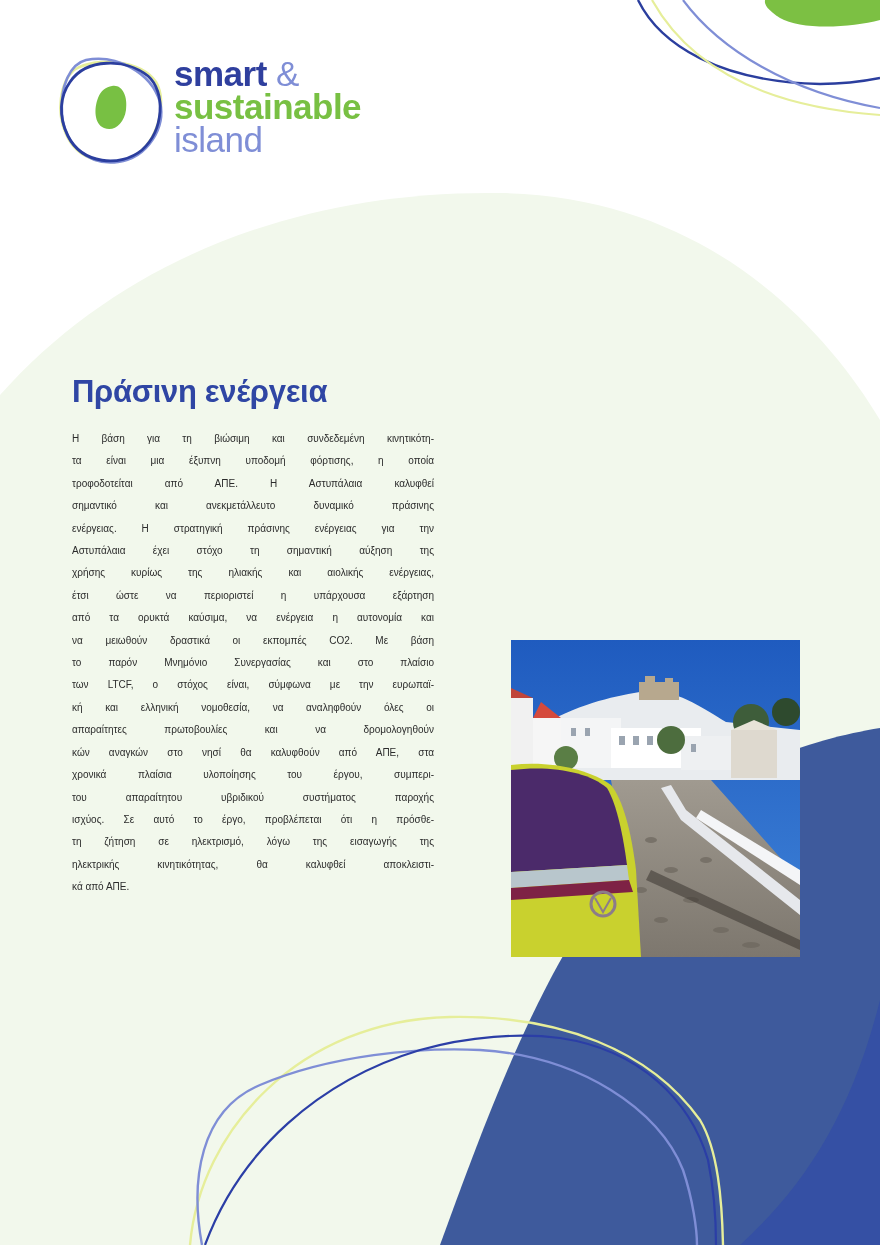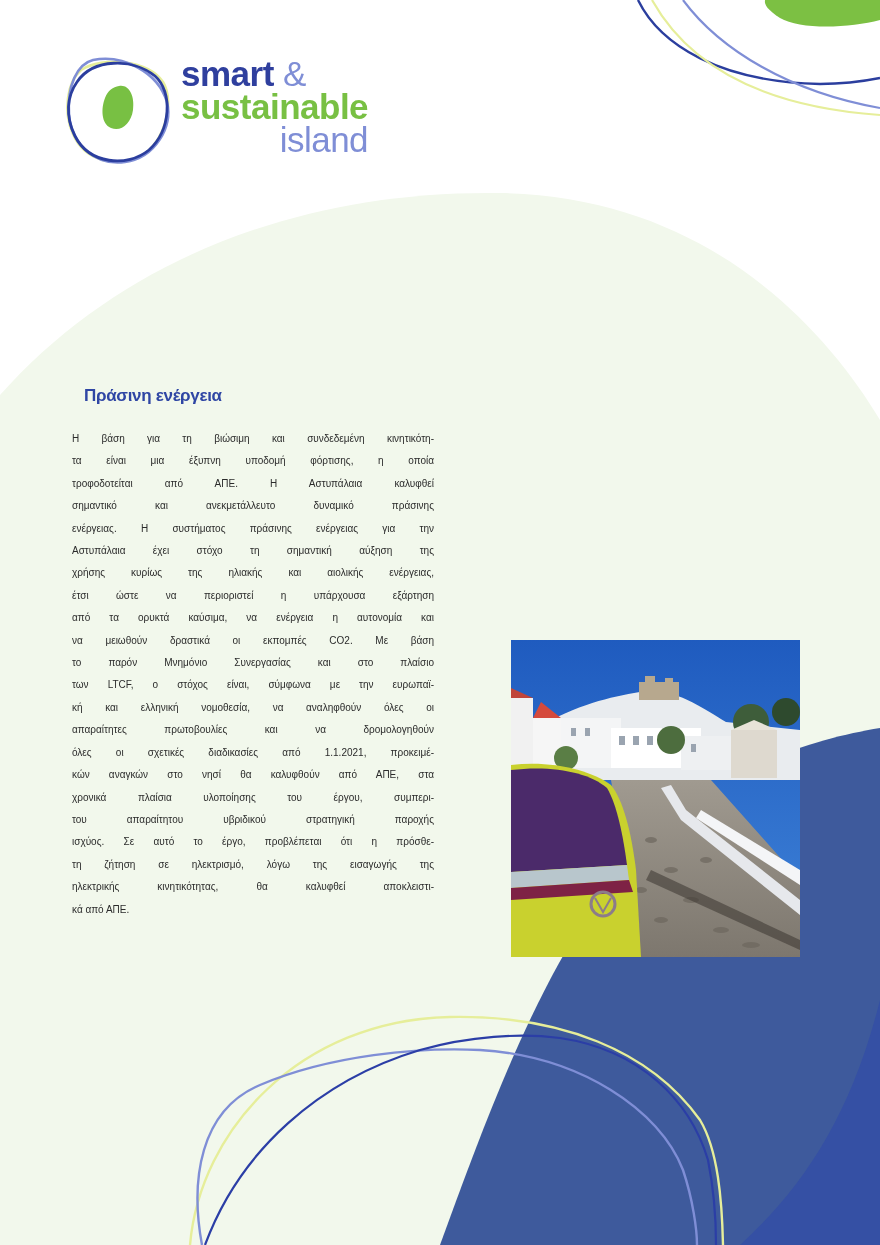--- a/index.html
+++ b/index.html
@@ -1,26 +1,26 @@
 <!DOCTYPE html>
 <html><head>
 <meta charset="utf-8">
 <style>
   html, body { margin:0; padding:0; }
   body { width:880px; height:1245px; position:relative; overflow:hidden; background:#ffffff; font-family:"Liberation Sans", sans-serif; }
   .bg-svg { position:absolute; left:0; top:0; width:880px; height:1245px; z-index:0; }
-  .logo { position:absolute; left:63px; top:52px; width:320px; height:120px; z-index:2; }
+  .logo { position:absolute; left:56px; top:52px; width:320px; height:120px; z-index:2; }
   .logo-mark { position:absolute; left:0; top:0; width:112px; height:120px; }
   .logo-text { position:absolute; left:118px; top:4px; line-height:1; }
   .logo-line { display:block; font-size:35px; letter-spacing:-0.5px; white-space:nowrap; }
   .logo-smart { color:#2f3f9e; font-weight:bold; }
   .logo-amp { color:#7f8ed6; font-weight:normal; }
   .logo-sust { color:#78c043; font-weight:bold; margin-top:-2px; }
-  .logo-island { color:#7f8ed6; font-weight:normal; margin-top:-2px;text-align:right; }
-  .title { position:absolute; left:72px; top:374px; font-size:17px; font-weight:bold; color:#2f46a4; z-index:2; margin:12px; letter-spacing:-0.3px; }
+  .logo-island { color:#7f8ed6; font-weight:normal; margin-top:-2px; }
+  .title { position:absolute; left:72px; top:374px; font-size:31px; font-weight:bold; color:#2f46a4; z-index:2; margin:0; letter-spacing:-0.3px; }
   .body-text { position:absolute; left:72px; top:428px; width:362px; z-index:2; font-family:"Liberation Sans", sans-serif; font-size:10px; line-height:22.4px; color:#2b2b2b; text-align:justify; }
   .body-text .ln { display:block; text-align:justify; text-align-last:justify; white-space:nowrap; }
   .body-text .ln.last { text-align-last:left; }
   .photo { position:absolute; left:511px; top:640px; width:289px; height:317px; z-index:2; overflow:hidden; }
   .photo svg { width:100%; height:100%; display:block; }
 </style>
 </head>
 <body>
 
 <svg class="bg-svg" viewBox="0 0 880 1245" xmlns="http://www.w3.org/2000/svg">
@@ -60,34 +60,33 @@
   </div>
 </div>
 
 <h1 class="title">Πράσινη ενέργεια</h1>
 
 <div class="body-text">
   <span class="ln">Η βάση για τη βιώσιμη και συνδεδεμένη κινητικότη-</span>
   <span class="ln">τα είναι μια έξυπνη υποδομή φόρτισης, η οποία</span>
   <span class="ln">τροφοδοτείται από ΑΠΕ. Η Αστυπάλαια καλυφθεί</span>
   <span class="ln">σημαντικό και ανεκμετάλλευτο δυναμικό πράσινης</span>
-  <span class="ln">ενέργειας. Η συστήματος πράσινης ενέργειας για την</span>
+  <span class="ln">ενέργειας. Η στρατηγική πράσινης ενέργειας για την</span>
   <span class="ln">Αστυπάλαια έχει στόχο τη σημαντική αύξηση της</span>
   <span class="ln">χρήσης κυρίως της ηλιακής και αιολικής ενέργειας,</span>
   <span class="ln">έτσι ώστε να περιοριστεί η υπάρχουσα εξάρτηση</span>
   <span class="ln">από τα ορυκτά καύσιμα, να ενέργεια η αυτονομία και</span>
   <span class="ln">να μειωθούν δραστικά οι εκπομπές CO2. Με βάση</span>
   <span class="ln">το παρόν Μνημόνιο Συνεργασίας και στο πλαίσιο</span>
   <span class="ln">των LTCF, ο στόχος είναι, σύμφωνα με την ευρωπαϊ-</span>
   <span class="ln">κή και ελληνική νομοθεσία, να αναληφθούν όλες οι</span>
   <span class="ln">απαραίτητες πρωτοβουλίες και να δρομολογηθούν</span>
-  <span class="ln">όλες οι σχετικές διαδικασίες από 1.1.2021, προκειμέ-</span>
   <span class="ln">κών αναγκών στο νησί θα καλυφθούν από ΑΠΕ, στα</span>
   <span class="ln">χρονικά πλαίσια υλοποίησης του έργου, συμπερι-</span>
-  <span class="ln">του απαραίτητου υβριδικού στρατηγική παροχής</span>
+  <span class="ln">του απαραίτητου υβριδικού συστήματος παροχής</span>
   <span class="ln">ισχύος. Σε αυτό το έργο, προβλέπεται ότι η πρόσθε-</span>
   <span class="ln">τη ζήτηση σε ηλεκτρισμό, λόγω της εισαγωγής της</span>
   <span class="ln">ηλεκτρικής κινητικότητας, θα καλυφθεί αποκλειστι-</span>
   <span class="ln last">κά από ΑΠΕ.</span>
 </div>
 
 <div class="photo">
   <svg viewBox="0 0 289 317" preserveAspectRatio="none" xmlns="http://www.w3.org/2000/svg">
     <defs>
       <linearGradient id="sky" x1="0" y1="0" x2="0" y2="1">

